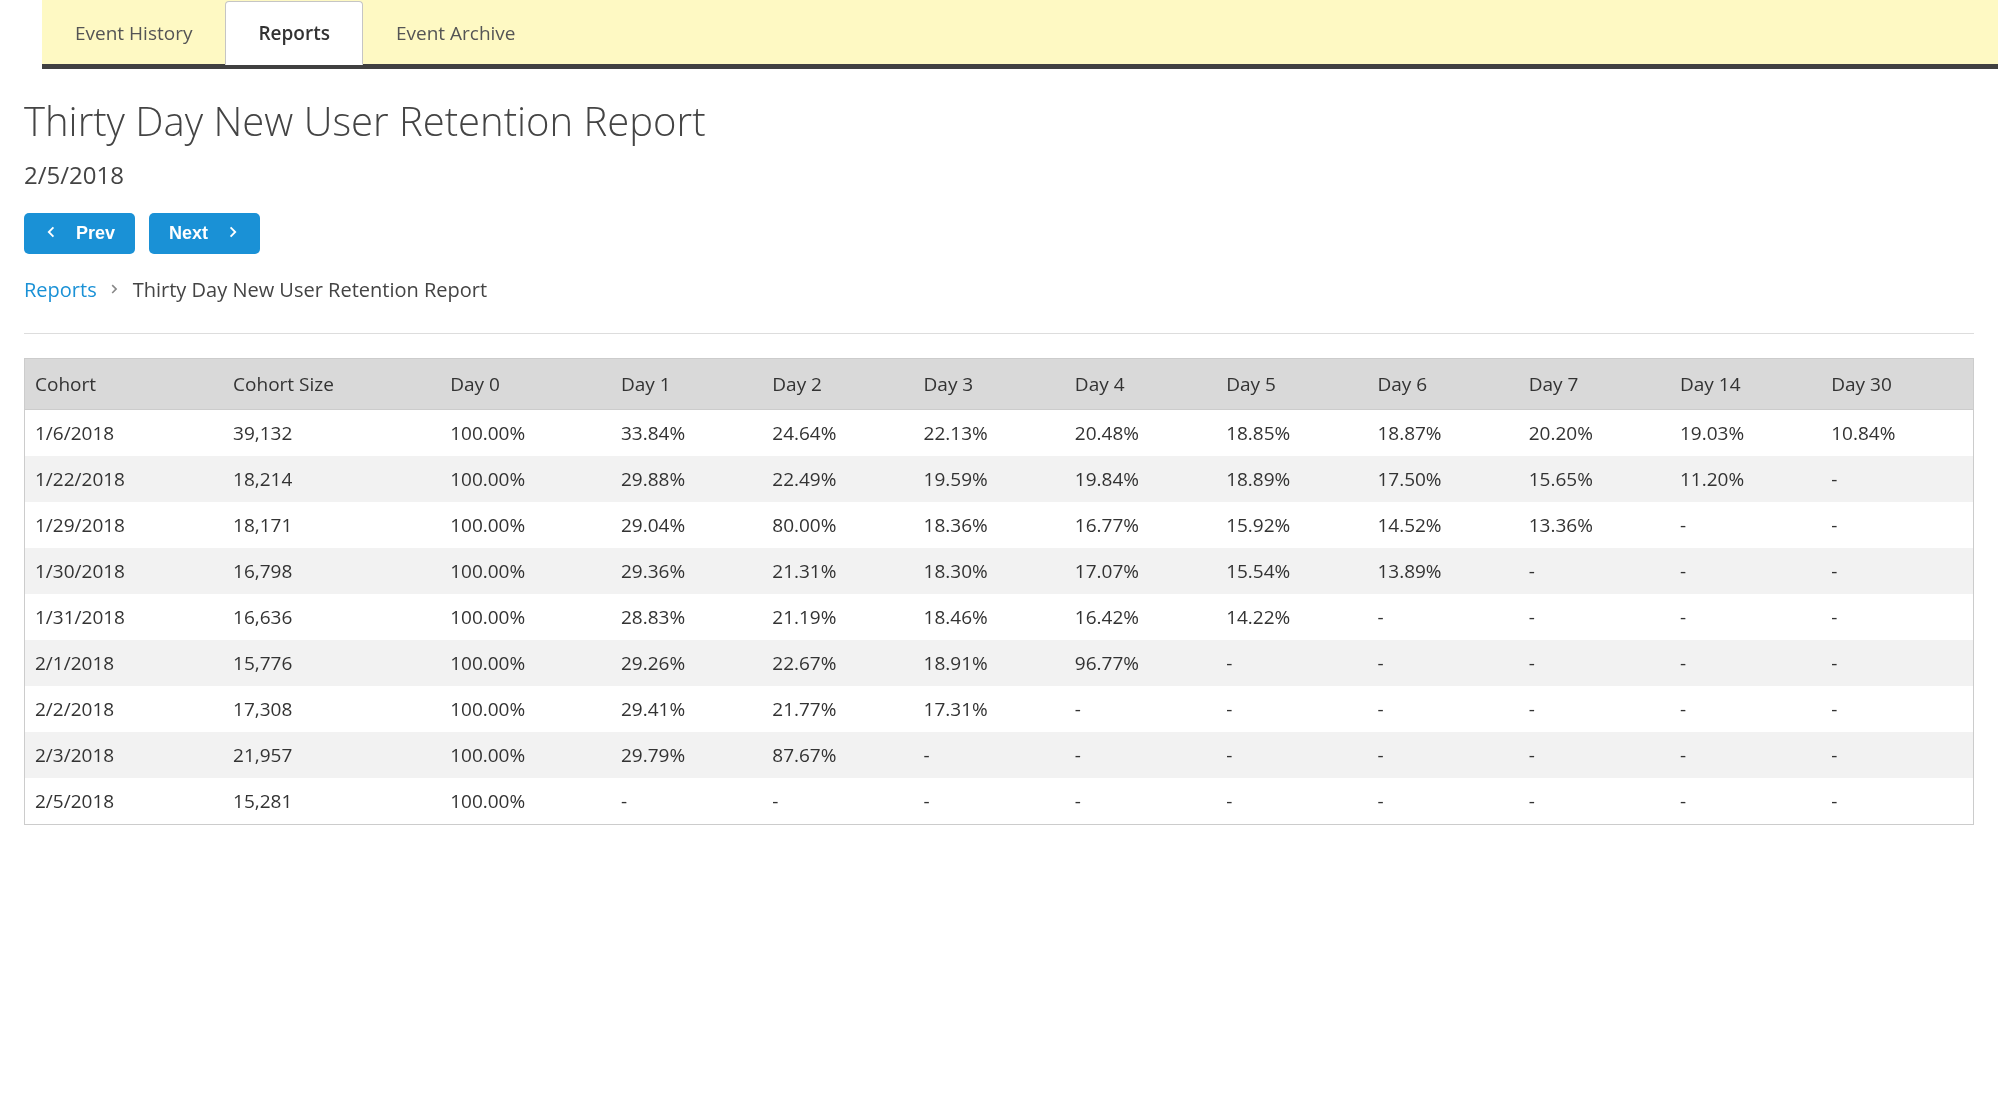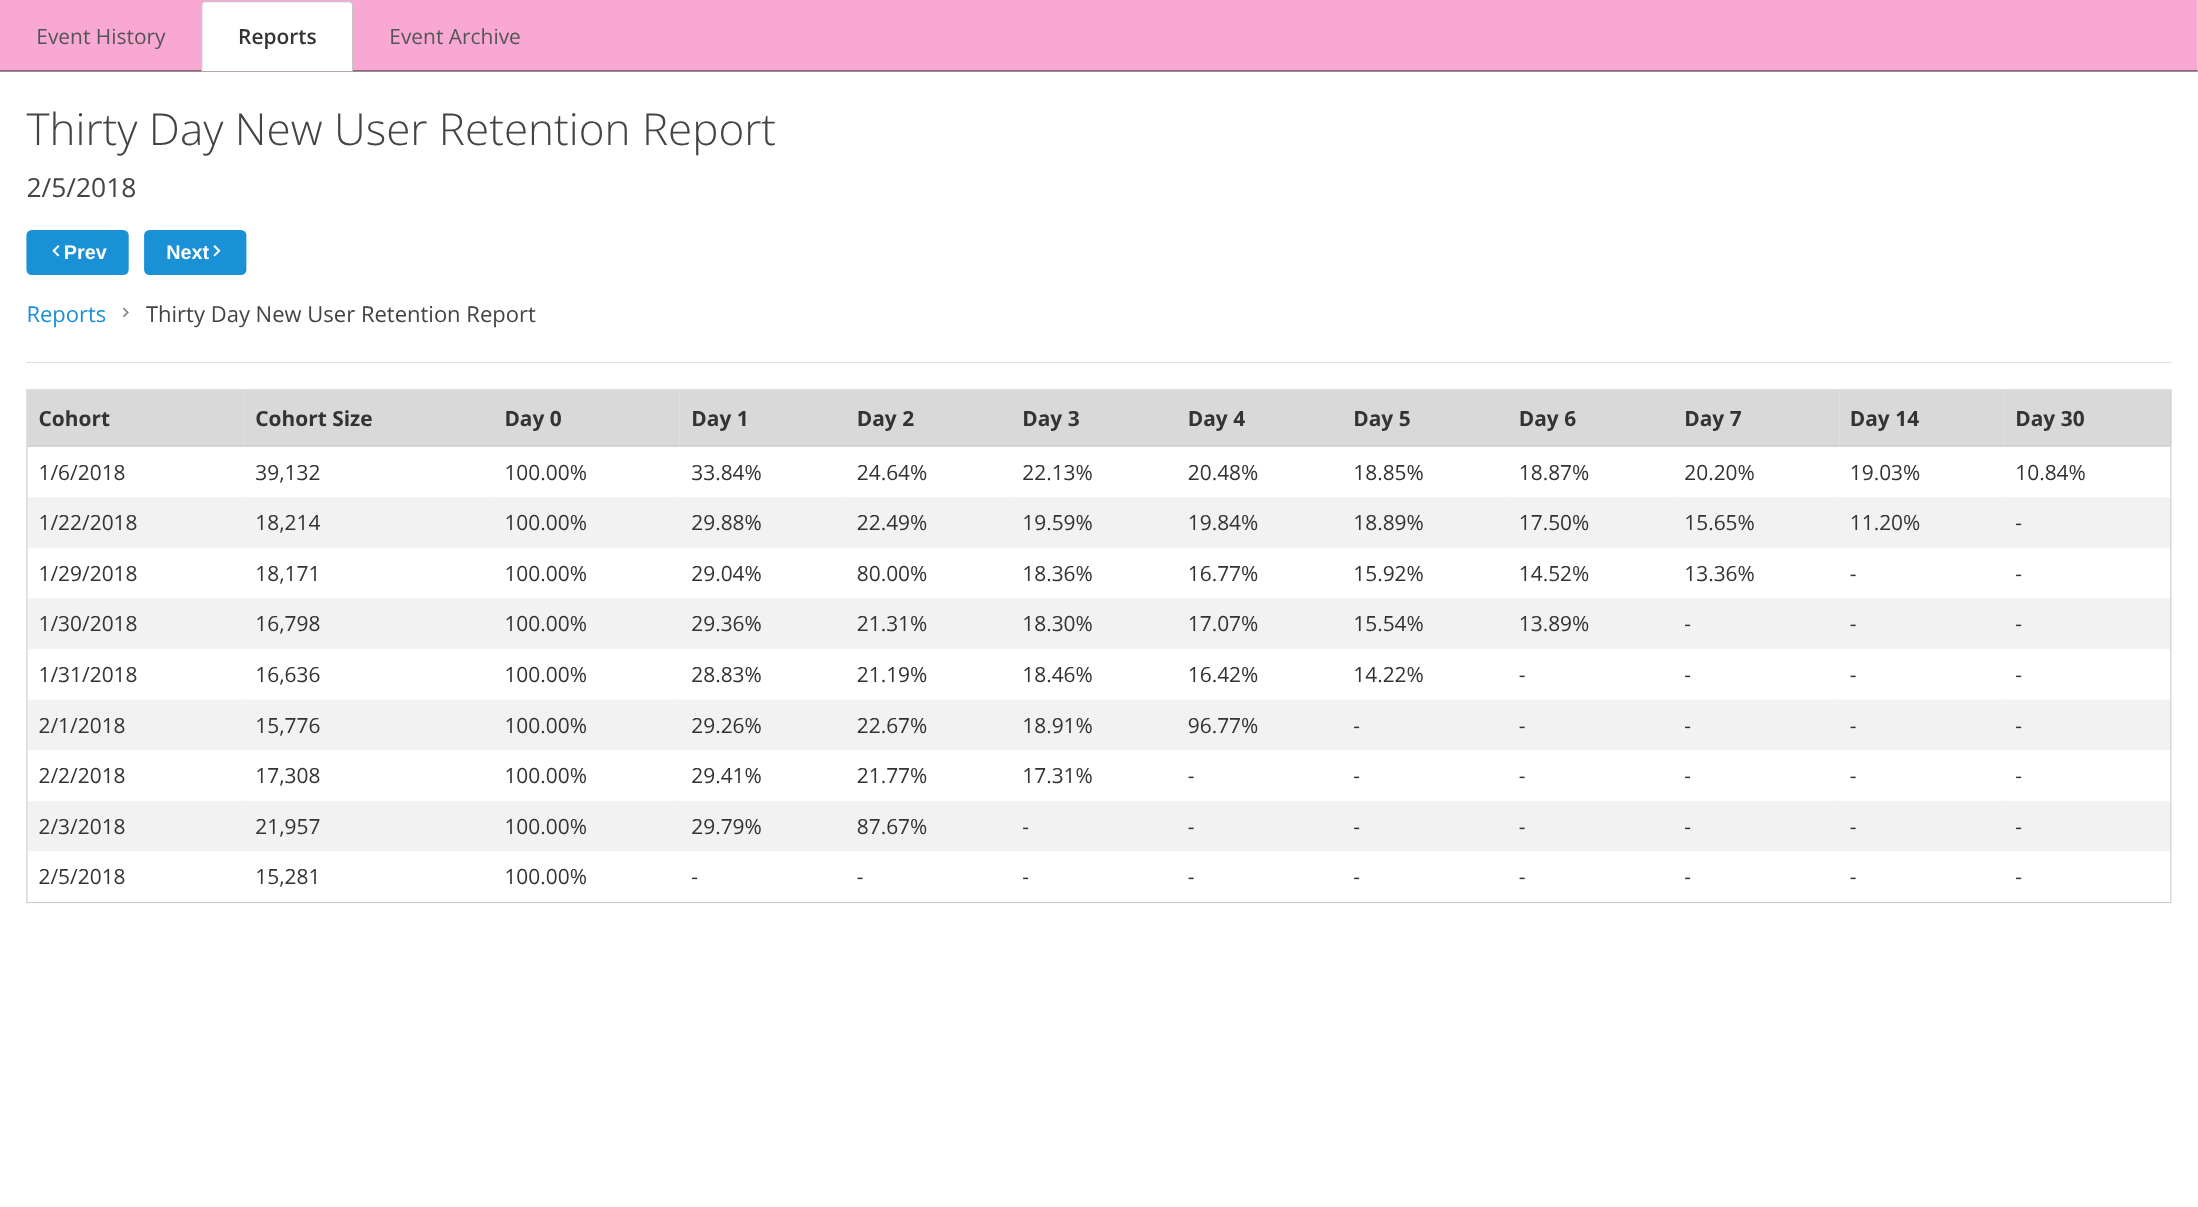--- a/index.html
+++ b/index.html
@@ -6,24 +6,25 @@
       box-sizing: border-box;
       margin: 0;
       padding: 0;
     }
     body {
       font-family: "Open Sans", "Segoe UI", -apple-system, BlinkMacSystemFont, sans-serif;
       color: #333;
       background: #fff;
     }
     .tabbar {
-      background: #f9a8d4;
-      border-bottom: 1px solid #404040;
+      background: #fef9c3;
+      border-bottom: 5px solid #404040;
       display: flex;
       padding-left: 0;
+      margin-left: 42px;
     }
     .tab {
       padding: 18px 32px;
       font-size: 19px;
       color: #555;
       cursor: pointer;
       border: 1px solid transparent;
       border-bottom: none;
       position: relative;
       top: 1px;
@@ -61,20 +62,21 @@
       background: #1a91d6;
       color: #fff;
       border: none;
       border-radius: 5px;
       padding: 10px 20px;
       font-size: 18px;
       font-weight: 600;
       cursor: pointer;
       display: inline-flex;
       align-items: center;
+      gap: 18px;
     }
     .btn svg {
       width: 14px;
       height: 14px;
       fill: #fff;
     }
     .breadcrumb {
       font-size: 20px;
       color: #444;
       margin-bottom: 30px;
@@ -97,21 +99,21 @@
     table {
       width: 100%;
       border-collapse: collapse;
       font-size: 19px;
       border: 1px solid #ccc;
     }
     thead th {
       background: #d9d9d9;
       text-align: left;
       padding: 12px 10px;
-      font-weight: 700;
+      font-weight: 400;
       color: #333;
       vertical-align: top;
       border-bottom: 1px solid #ccc;
       margin-left: 46px;
     }
     tbody td {
       padding: 10px 10px;
       color: #333;
     }
     tbody tr:nth-child(even) {

